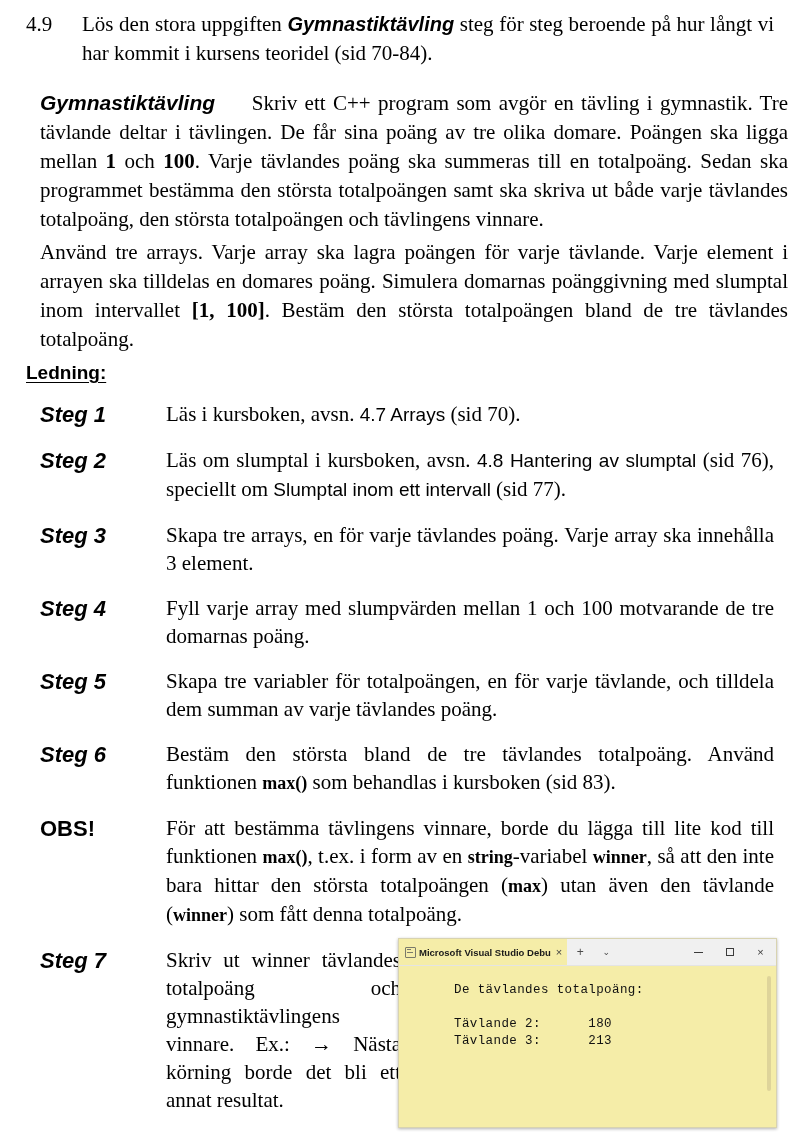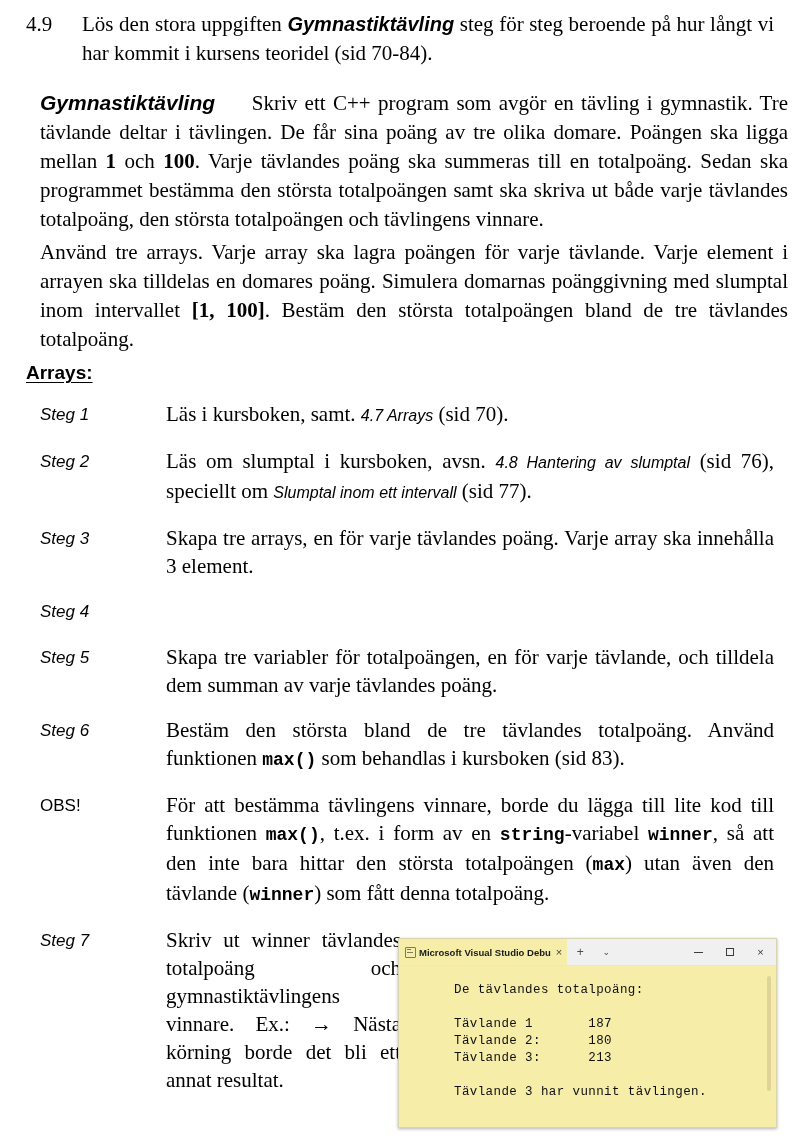--- a/index.html
+++ b/index.html
@@ -46,25 +46,24 @@
   }
 
   .bold-sans-italic {
     font-family: "Liberation Sans", "DejaVu Sans", sans-serif;
     font-weight: bold;
     font-style: italic;
     font-size: 20px;
   }
   .sans-italic {
     font-family: "Liberation Sans", "DejaVu Sans", sans-serif;
-    font-style: italic;
-    font-size: 16px;
+    font-size: 19px;
   }
   .mono-bold {
-    font-family: Liberation Mono, monospace;
+    font-family: Liberation Serif, serif;
     font-weight: bold;
     font-size: 18px;
   }
   b.serif-b { font-weight: bold; }
 
   
   .para {
     position: absolute;
     left: 40px;
     width: 748px;
@@ -103,23 +102,23 @@
   }
   .step {
     display: flex;
     align-items: flex-start;
     margin-bottom: 17px;
   }
   .step-label {
     flex: 0 0 126px;
     width: 126px;
     font-family: "Liberation Sans", "DejaVu Sans", sans-serif;
-    font-weight: normal;
+    font-weight: bold;
     font-style: italic;
-    font-size: 17px;
+    font-size: 22px;
     line-height: 28px;
     padding-top: 1px;
   }
   .step-label.no-italic {
     font-style: normal;
   }
   .step-text {
     flex: 1 1 auto;
     font-size: 21px;
     line-height: 28px;
@@ -278,41 +277,42 @@
 
   <div class="exercise">
     <div class="exercise-num">4.9</div>
     <div class="exercise-body"><span>Lös den stora uppgiften </span><span class="bold-sans-italic">Gymnastiktävling</span><span> steg för steg beroende på hur långt vi har kommit i kursens teoridel (sid 70-84).</span></div>
   </div>
 
   <div class="para" id="para-gymnastik"><span class="para-head">Gymnastiktävling</span>&nbsp;&nbsp;&nbsp;&nbsp;&nbsp;<span>Skriv ett C++ program som avgör en tävling i gymnastik. Tre tävlande deltar i tävlingen. De får sina poäng av tre olika domare. Poängen ska ligga mellan </span><b class="serif-b">1</b><span> och </span><b class="serif-b">100</b><span>. Varje tävlandes poäng ska summeras till en totalpoäng. Sedan ska programmet bestämma den största totalpoängen samt ska skriva ut både varje tävlandes totalpoäng, den största totalpoängen och tävlingens vinnare.</span></div>
 
   <div class="para" id="para-arrays"><span>Använd tre arrays. Varje array ska lagra poängen för varje tävlande. Varje element i arrayen ska tilldelas en domares poäng. Simulera domarnas poänggivning med slumptal inom intervallet </span><b class="serif-b">[1, 100]</b><span>. Bestäm den största totalpoängen bland de tre tävlandes totalpoäng.</span></div>
 
-  <div class="ledning">Arrays:</div>
+  <div class="ledning">Ledning:</div>
 
   <div class="steps">
 
     <div class="step">
       <div class="step-label">Steg 1</div>
-      <div class="step-text left"><span>Läs i kursboken, samt. </span><span class="sans-italic">4.7 Arrays</span><span> (sid 70).</span></div>
+      <div class="step-text left"><span>Läs i kursboken, avsn. </span><span class="sans-italic">4.7 Arrays</span><span> (sid 70).</span></div>
     </div>
 
     <div class="step">
       <div class="step-label">Steg 2</div>
       <div class="step-text"><span>Läs om slumptal i kursboken, avsn. </span><span class="sans-italic">4.8 Hantering av slumptal</span><span> (sid 76), speciellt om </span><span class="sans-italic">Slumptal inom ett intervall</span><span> (sid 77).</span></div>
     </div>
 
     <div class="step">
       <div class="step-label">Steg 3</div>
       <div class="step-text">Skapa tre arrays, en för varje tävlandes poäng. Varje array ska innehålla 3 element.</div>
     </div>
 
     <div class="step">
       <div class="step-label">Steg 4</div>
+      <div class="step-text">Fyll varje array med slumpvärden mellan 1 och 100 motvarande de tre domarnas poäng.</div>
     </div>
 
     <div class="step">
       <div class="step-label">Steg 5</div>
       <div class="step-text">Skapa tre variabler för totalpoängen, en för varje tävlande, och tilldela dem summan av varje tävlandes poäng.</div>
     </div>
 
     <div class="step">
       <div class="step-label">Steg 6</div>
       <div class="step-text"><span>Bestäm den största bland de tre tävlandes totalpoäng. Använd funktionen </span><span class="mono-bold">max()</span><span> som behandlas i kursboken (sid 83).</span></div>
@@ -347,23 +347,21 @@
         <div class="win-btn">
             <span class="max-glyph"></span>
           </div>
         <div class="win-btn">×</div>
       </div>
     </div>
 
     <div class="console-body">
       <div class="console-line">De tävlandes totalpoäng:</div>
       <div class="console-gap"></div>
-      <div class="console-line">Tävlande 1       187</div>
       <div class="console-line">Tävlande 2:      180</div>
       <div class="console-line">Tävlande 3:      213</div>
       <div class="console-gap"></div>
-      <div class="console-line">Tävlande 3 har vunnit tävlingen.</div>
       <div class="console-scrollbar"></div>
     </div>
 
   </div>
 
 </div>
 
 </body></html>

